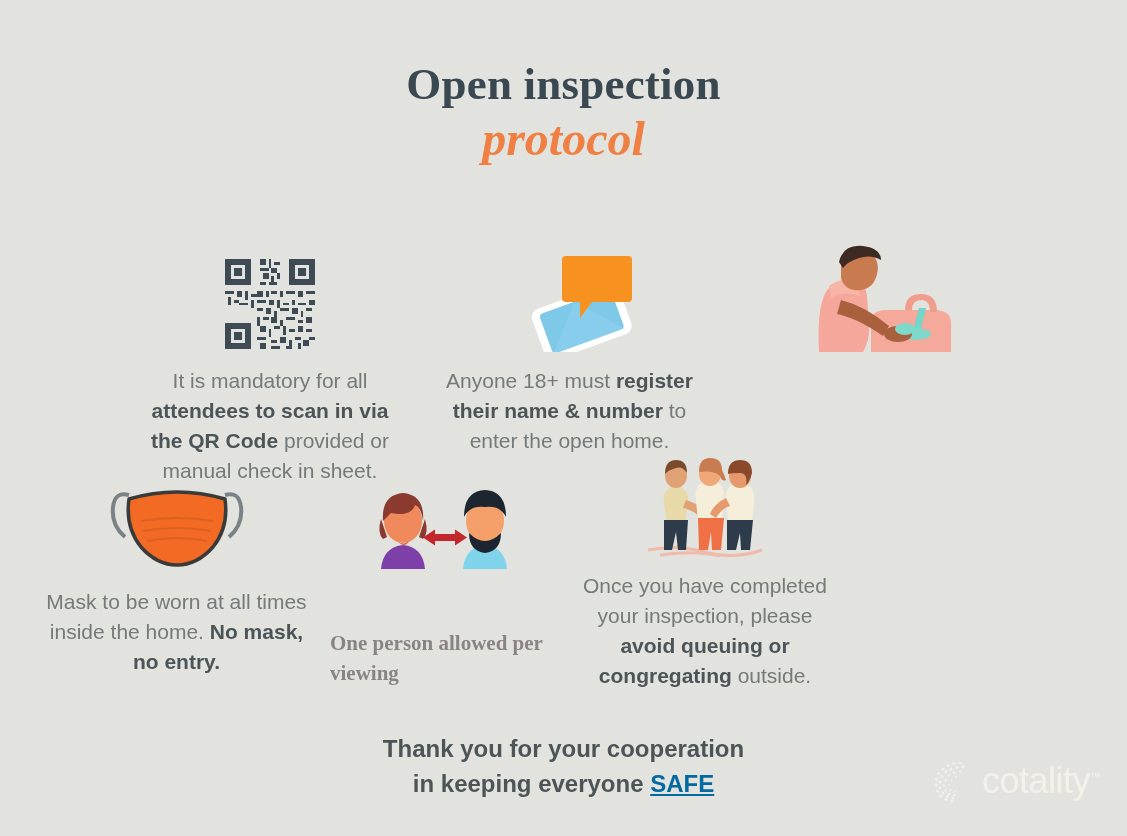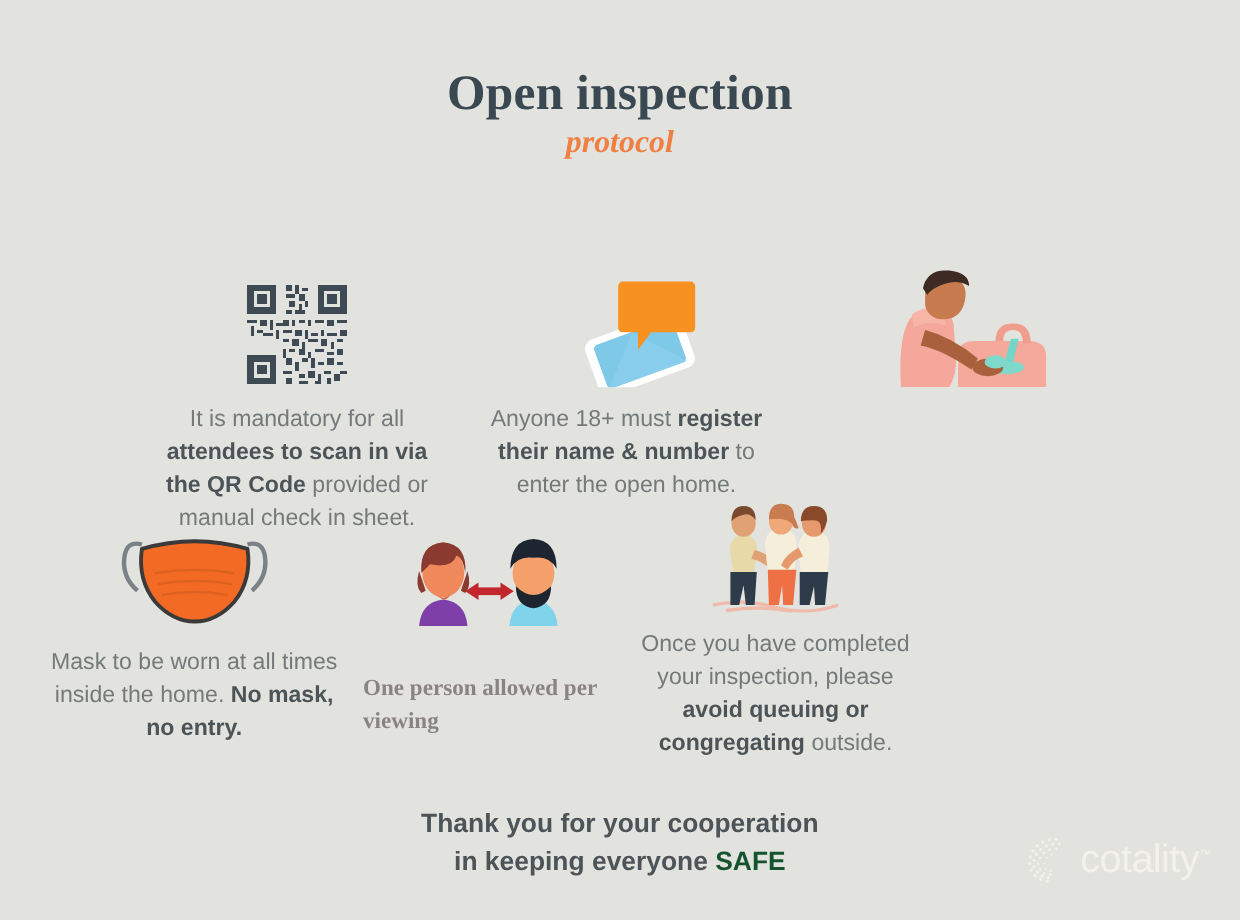--- a/index.html
+++ b/index.html
@@ -36,21 +36,21 @@
     font-weight: bold;
     font-size: 45px;
     color: #3a4852;
     letter-spacing: 0.2px;
     line-height: 1.0;
   }
   .title-sub {
     font-family: "Liberation Serif", serif;
     font-weight: bold;
     font-style: italic;
-    font-size: 29px;
+    font-size: 48px;
     color: #ef7f42;
     line-height: 1.0;
     margin-top: 8px;
   }
 
   
   .cell {
     position: absolute;
     text-align: center;
   }
@@ -86,39 +86,39 @@
   #cell-distance .icon-wrap,
   #cell-group .icon-wrap { height: 105px; }
 
   #cell-distance .caption {
     font-family: "Liberation Serif", serif;
     font-weight: bold;
     font-size: 21px;
     color: #8a8386;
     line-height: 1.42;
     text-align: left;
-    margin-top: 38px;
+    margin-top: 56px;
   }
 
   #cell-mask .caption { }
   #cell-group .caption { margin-top: 14px; }
 
   
   .footer {
     position: absolute;
     top: 732px;
     left: 0;
     width: 1127px;
     text-align: center;
     font-size: 24px;
     font-weight: bold;
     line-height: 1.45;
     color: #4c5458;
   }
-  .footer .safe { color: #14532d; }
+  .footer .safe { color: #0369a1; text-decoration: underline; }
 
   
   .logo {
     position: absolute;
     left: 930px;
     top: 758px;
     display: flex;
     align-items: center;
     gap: 6px;
   }

